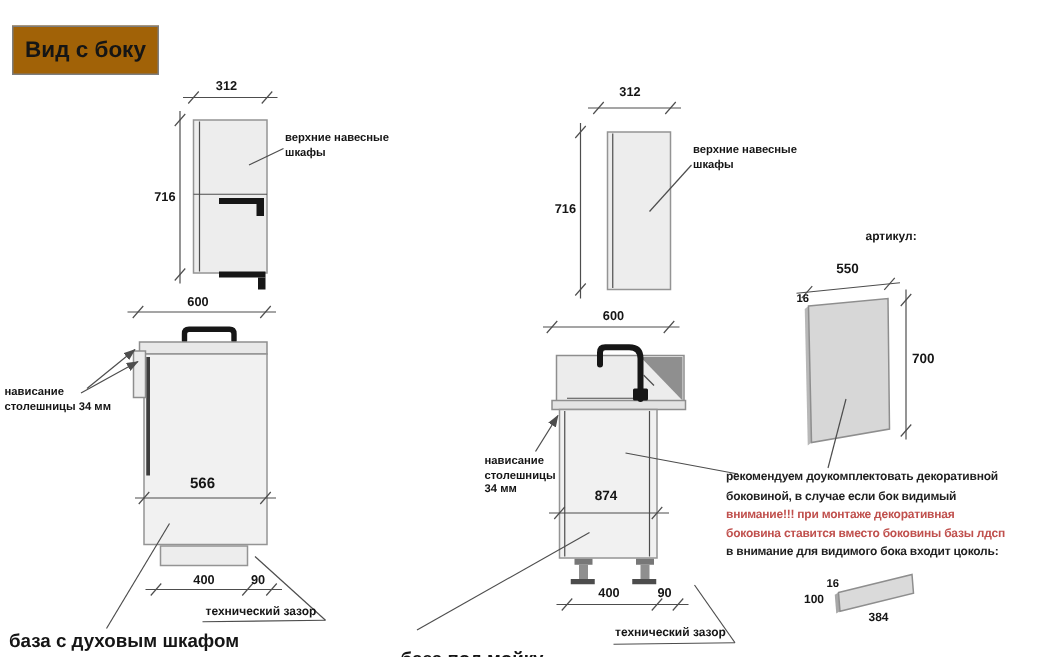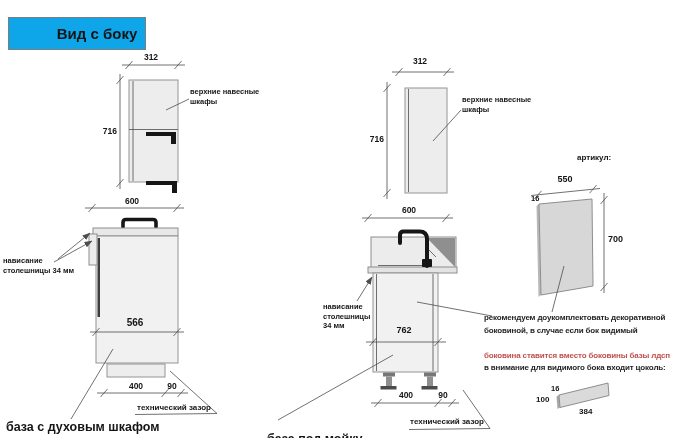--- a/index.html
+++ b/index.html
@@ -6,21 +6,21 @@
   #stage{
     position:relative;width:700px;height:438px;background:#ffffff;
     font-family:"Liberation Sans",sans-serif;overflow:hidden;
     outline:1px solid #d9d9d9;
   }
   #stage svg{position:absolute;left:0;top:0;}
   .txt{position:absolute;color:#151515;white-space:nowrap;}
   .title-box{
     left:8px;top:17px;width:96px;height:31px;border:1px solid #7d7d7d;
     display:flex;align-items:center;justify-content:center;
-    font-size:15px;font-weight:bold;background:#0ea5e9;padding-left:40px;
+    font-size:15px;font-weight:bold;background:#a16207;
   }
   .dim{font-size:8.5px;font-weight:bold;text-align:center;}
   .dim-sm{font-size:7.5px;font-weight:bold;}
   .lbl{font-size:7.5px;font-weight:bold;line-height:9.5px;white-space:normal;}
   .gap-lbl{font-size:8px;font-weight:bold;}
   .caption{font-size:12.5px;font-weight:bold;}
   .note-line{font-size:8px;font-weight:bold;letter-spacing:-0.15px;}
   .artikul{font-size:8px;font-weight:bold;}
   svg line, svg path.ln{stroke:#4d4d4d;stroke-width:0.8;}
   svg .outline{stroke:#949494;stroke-width:1;}
@@ -172,33 +172,34 @@
   <div class="txt dim" style="left:164px;top:381px;width:16px;">90</div>
   <div class="txt gap-lbl" style="left:137px;top:403px;">технический зазор</div>
   <div class="txt caption" style="left:6px;top:420px;">база с духовым шкафом</div>
 
   <div class="txt dim" style="left:406px;top:56px;width:28px;">312</div>
   <div class="txt dim" style="left:366px;top:134px;width:18px;text-align:right;">716</div>
   <div class="txt lbl" style="left:462px;top:95px;width:74px;">верхние навесные шкафы</div>
 
   <div class="txt dim" style="left:395px;top:205px;width:28px;">600</div>
   <div class="txt lbl" style="left:323px;top:302px;width:48px;">нависание столешницы 34 мм</div>
-  <div class="txt dim" style="left:390px;top:325px;width:28px;font-size:9px;">762</div>
+  <div class="txt dim" style="left:390px;top:325px;width:28px;font-size:9px;">874</div>
   <div class="txt dim" style="left:394px;top:390px;width:24px;">400</div>
   <div class="txt dim" style="left:435px;top:390px;width:16px;">90</div>
   <div class="txt gap-lbl" style="left:410px;top:417px;">технический зазор</div>
   <div class="txt caption" style="left:267px;top:420px;margin-top:12px;">база под мойку</div>
 
   <div class="txt artikul" style="left:533px;top:153px;padding-left:44px;">артикул:</div>
   <div class="txt dim" style="left:551px;top:174px;width:28px;font-size:9px;">550</div>
   <div class="txt dim-sm" style="left:531px;top:194px;">16</div>
   <div class="txt dim" style="left:608px;top:234px;font-size:9px;">700</div>
 
   <div class="txt note-line" style="left: 484px; top: 313px; color: rgb(31, 31, 31);">рекомендуем доукомплектовать декоративной</div>
   <div class="txt note-line" style="left: 484px; top: 325.5px; color: rgb(31, 31, 31);">боковиной, в случае если бок видимый</div>
+  <div class="txt note-line" style="left: 484px; top: 338px; color: rgb(192, 80, 77);">внимание!!! при монтаже декоративная</div>
   <div class="txt note-line" style="left: 484px; top: 350.5px; color: rgb(192, 80, 77);">боковина ставится вместо боковины базы лдсп</div>
   <div class="txt note-line" style="left: 484px; top: 363px; color: rgb(31, 31, 31);">в внимание для видимого бока входит цоколь:</div>
 
   <div class="txt dim-sm" style="left:551px;top:384px;">16</div>
   <div class="txt gap-lbl" style="left:536px;top:395px;">100</div>
   <div class="txt gap-lbl" style="left:579px;top:407px;">384</div>
 
 </div>
 
 </body></html>

